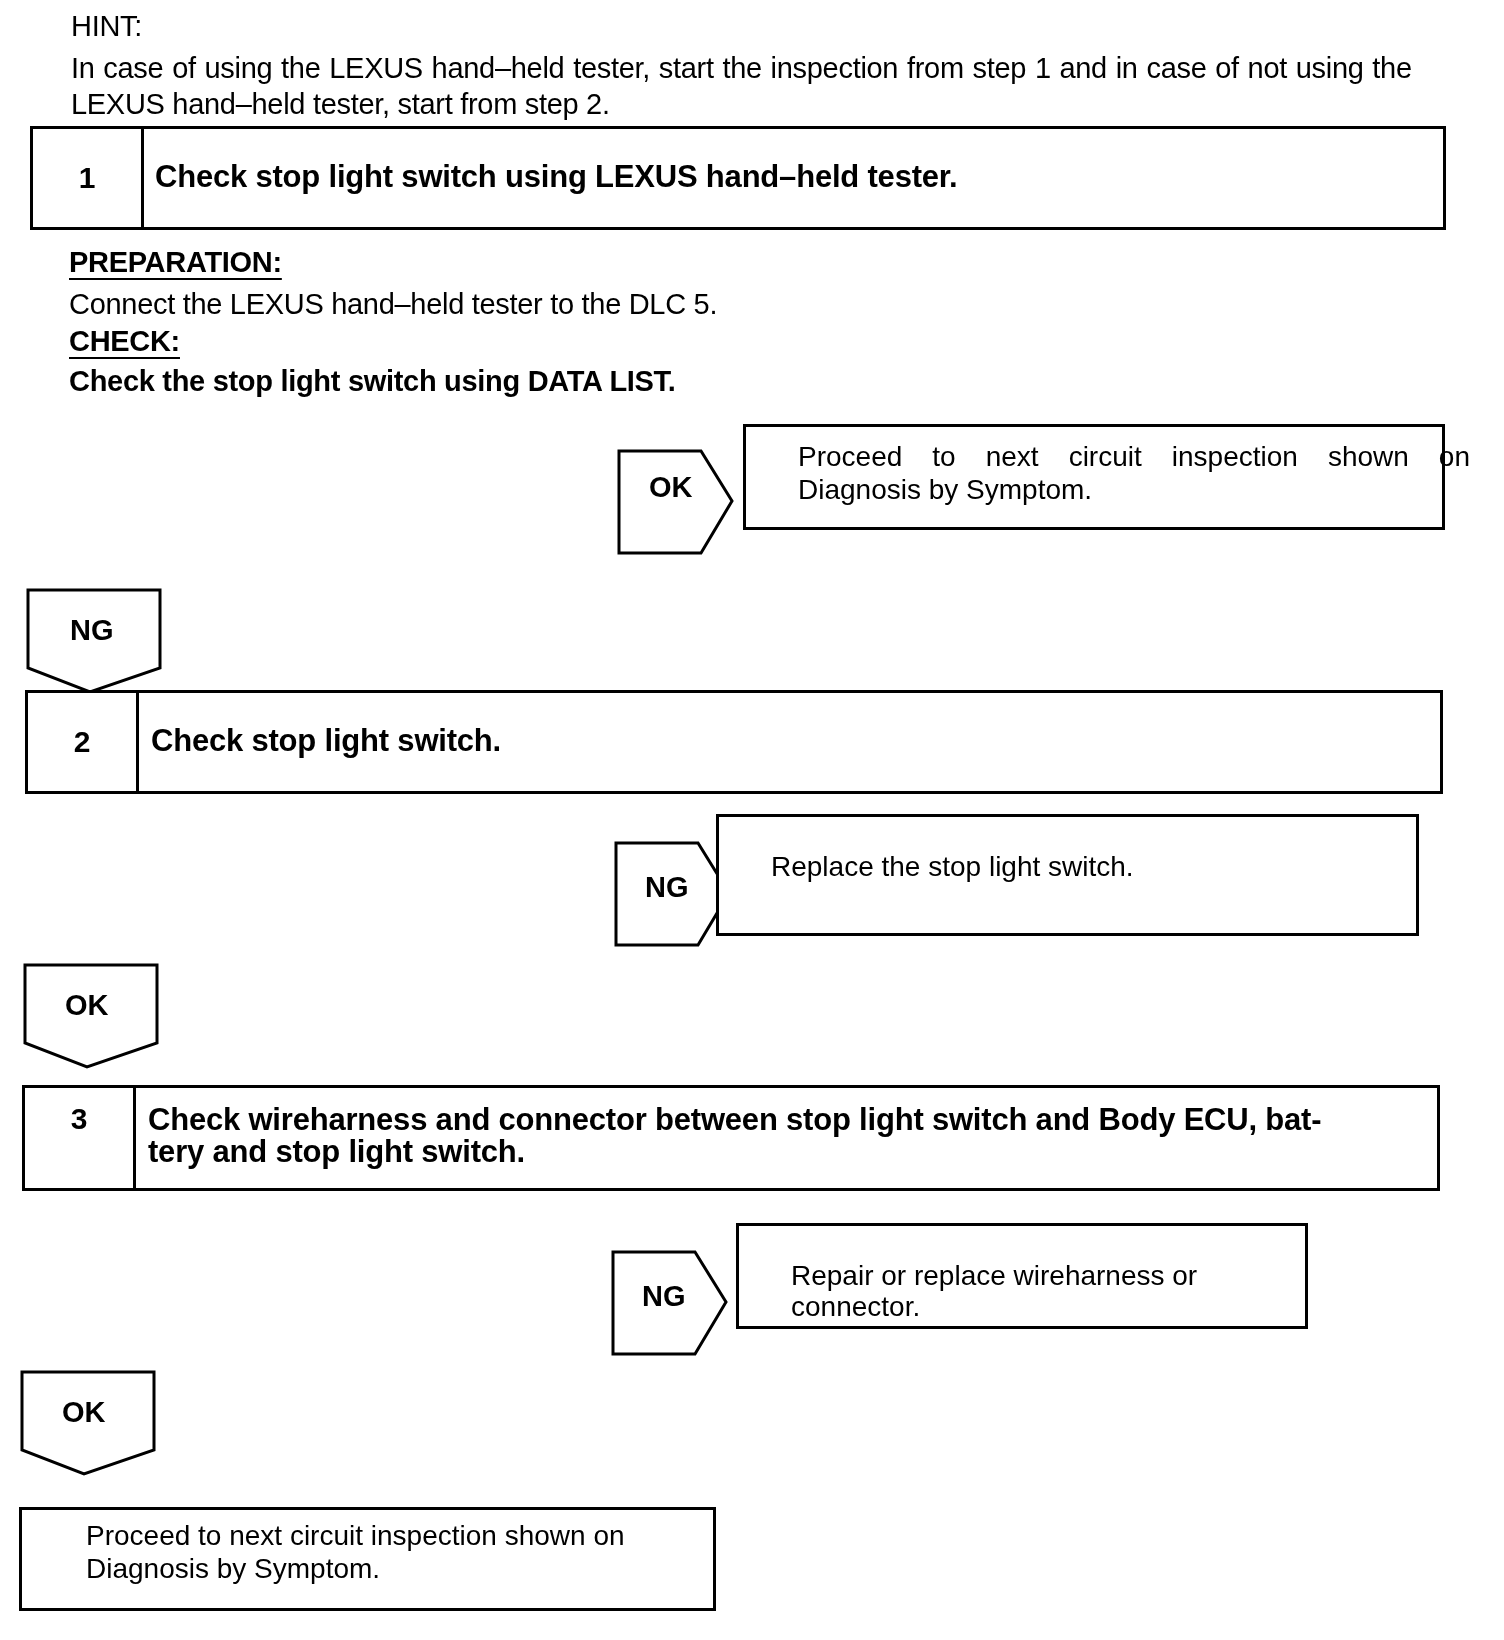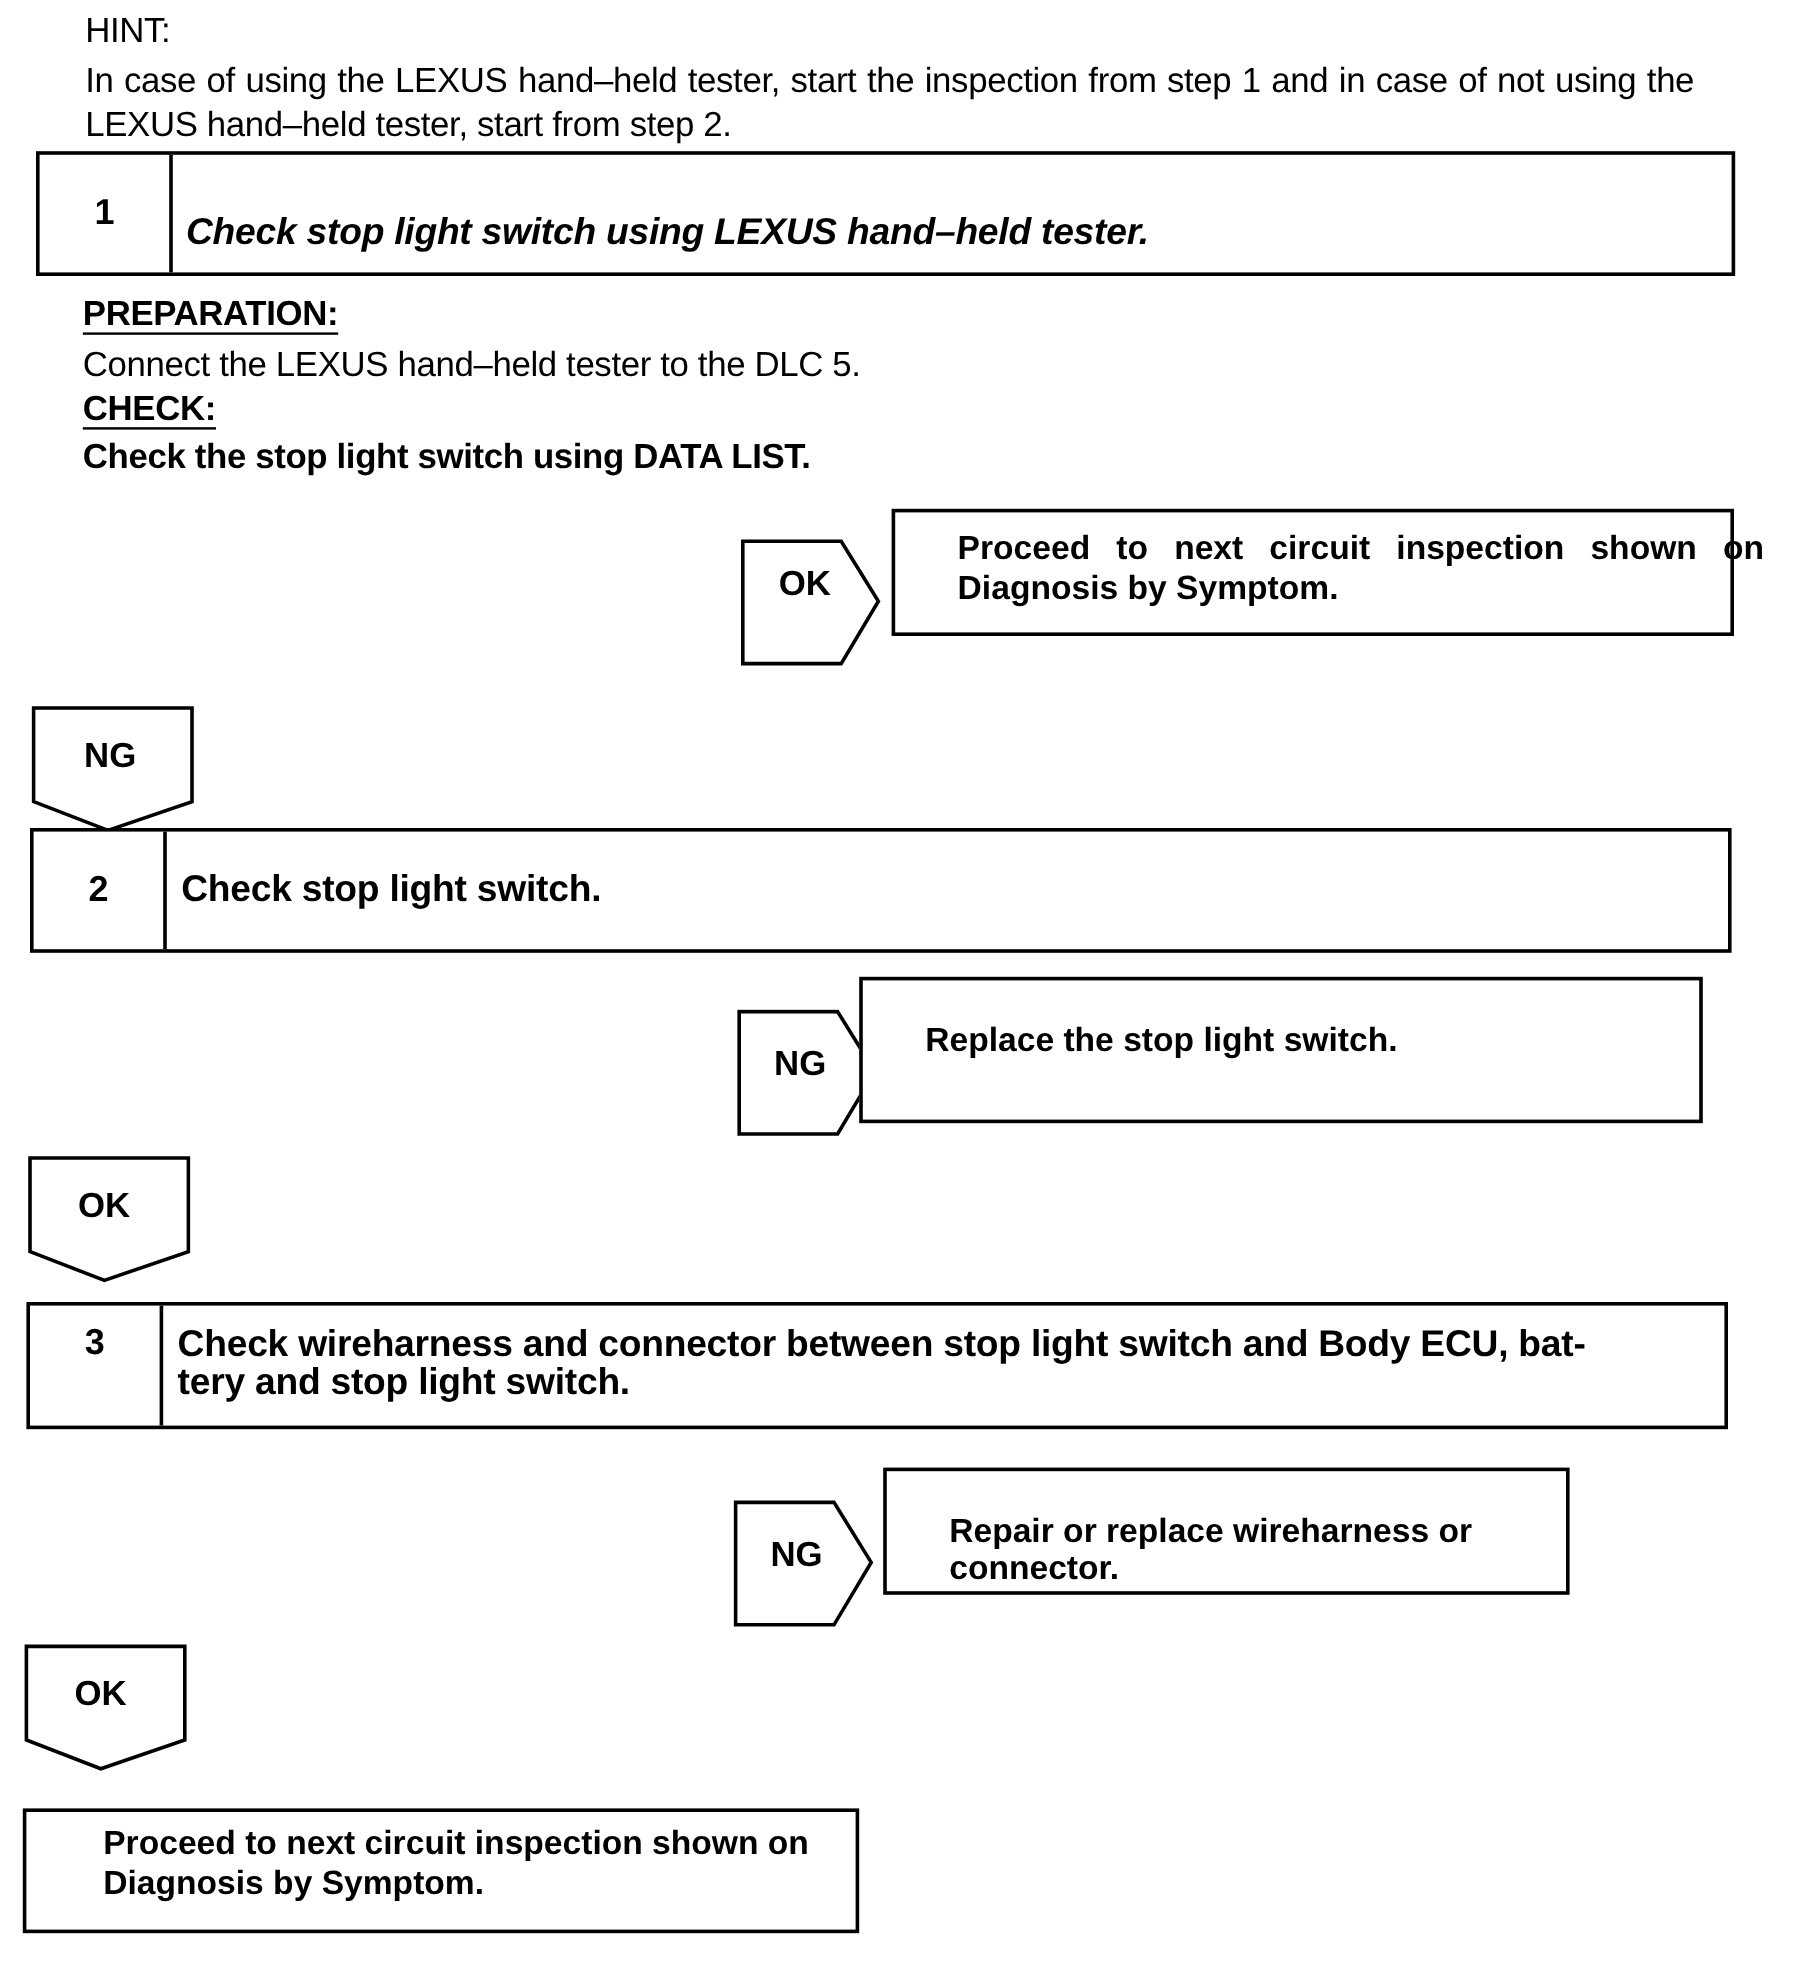--- a/index.html
+++ b/index.html
@@ -7,35 +7,35 @@
          font-family: "Liberation Sans", "DejaVu Sans", sans-serif; color: #000; }
   .abs { position: absolute; margin-left: 38px; }
   .txt { font-size: 29px; line-height: 36px; letter-spacing: -0.3px; }
   .bold { font-weight: bold; }
   .ul { text-decoration: underline; text-decoration-thickness: 2px; text-underline-offset: 6px; }
   .stepbox { position: absolute; border: 3px solid #000; box-sizing: border-box; background: #fff; }
   .stepnum { position: absolute; left: 0; top: 0; bottom: 0; border-right: 3px solid #000;
              box-sizing: border-box; font-weight: bold; font-size: 30px; text-align: center; }
   .steptitle { position: absolute; font-weight: bold; font-size: 31px; line-height: 32px; letter-spacing: -0.2px; }
   .resbox { position: absolute; border: 3px solid #000; box-sizing: border-box; background: #fff;
-            font-weight: bold; font-size: 28px; line-height: 31px; padding-left: 36px; }
+            font-weight: normal; font-size: 28px; line-height: 31px; padding-left: 36px; }
   .shape { position: absolute; margin-top: 31px; }
   .shape svg { position: absolute; left: 0; top: 0; }
   .shape .lbl { position: absolute; font-weight: bold; font-size: 29px; }
 </style>
 </head>
 <body>
 
 <div class="abs txt" style="left:33px; top:8px;">HINT:</div>
 <div class="abs txt" style="left:33px; top:50px; word-spacing:1px;">In case of using the LEXUS hand–held tester, start the inspection from step 1 and in case of not using the</div>
 <div class="abs txt" style="left:33px; top:86px;">LEXUS hand–held tester, start from step 2.</div>
 
 <div class="stepbox" style="left:30px; top:126px; width:1416px; height:104px;">
   <div class="stepnum" style="width:111px; line-height:98px;">1</div>
-  <div class="steptitle" style="left:122px; top:48px;font-style:italic;">Check stop light switch using LEXUS hand–held tester.</div>
+  <div class="steptitle" style="left:122px; top:32px;">Check stop light switch using LEXUS hand–held tester.</div>
 </div>
 
 <div class="abs txt bold ul" style="left:31px; top:244px;">PREPARATION:</div>
 <div class="abs txt" style="left:31px; top:286px;">Connect the LEXUS hand–held tester to the DLC 5.</div>
 <div class="abs txt bold ul" style="left:31px; top:323px;">CHECK:</div>
 <div class="abs txt" style="left:31px; top:363px;font-weight:bold;">Check the stop light switch using DATA LIST.</div>
 
 <div class="shape" style="left:617px; top:418px; width:120px; height:108px;">
   <svg width="120" height="108" viewBox="0 0 120 108">
     <polygon points="2,2 84,2 115,52 84,104 2,104" fill="#fff" stroke="#000" stroke-width="3"></polygon>

